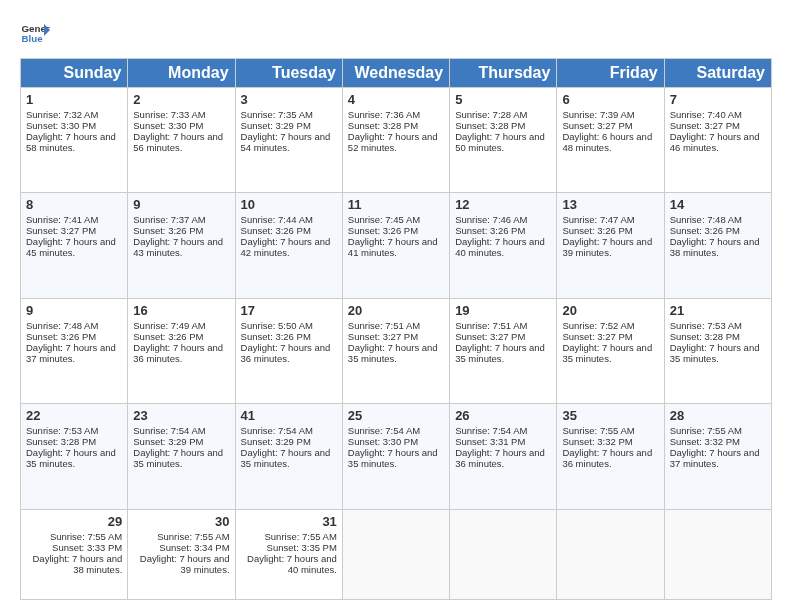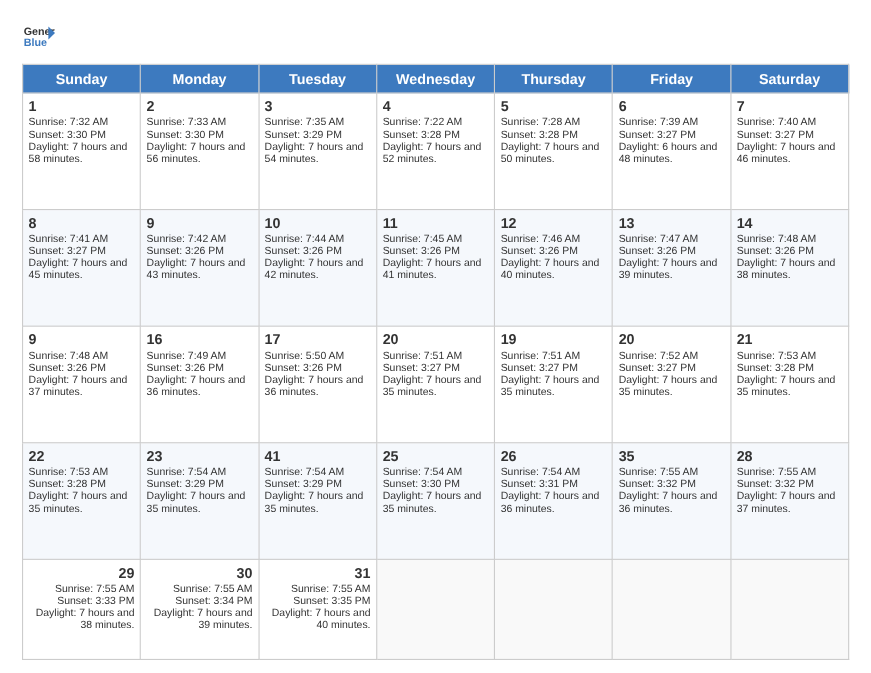--- a/index.html
+++ b/index.html
@@ -48,23 +48,23 @@
     }
     .calendar {
       flex: 1;
       border-collapse: collapse;
       width: 100%;
       table-layout: fixed;
     }
     .calendar th {
       background-color: #3d7abf;
       color: #fff;
-      font-size: 13px;
+      font-size: 16px;
       font-weight: bold;
-      text-align: center;
+      text-align: right;
       padding: 5px 6px;
       border: 1px solid #ccc;
     }
     .calendar td {
       border: 1px solid #ccc;
       vertical-align: top;
       padding: 4px 5px;
       font-size: 9.5px;
       color: #333;
       background: #fff;
@@ -115,28 +115,28 @@
           <th>Thursday</th>
           <th>Friday</th>
           <th>Saturday</th>
         </tr>
     </thead>
     <tbody id="cal-body">
     <tr>
           <td><span class="day-num">1</span><span>Sunrise: 7:32 AM</span><br><span>Sunset: 3:30 PM</span><br><span>Daylight: 7 hours and 58 minutes.</span></td>
           <td><span class="day-num">2</span><span>Sunrise: 7:33 AM</span><br><span>Sunset: 3:30 PM</span><br><span>Daylight: 7 hours and 56 minutes.</span></td>
           <td><span class="day-num">3</span><span>Sunrise: 7:35 AM</span><br><span>Sunset: 3:29 PM</span><br><span>Daylight: 7 hours and 54 minutes.</span></td>
-          <td><span class="day-num">4</span><span>Sunrise: 7:22 AM</span><br><span>Sunset: 3:28 PM</span><br><span>Daylight: 7 hours and 52 minutes.</span></td>
+          <td><span class="day-num">4</span><span>Sunrise: 7:36 AM</span><br><span>Sunset: 3:28 PM</span><br><span>Daylight: 7 hours and 52 minutes.</span></td>
           <td><span class="day-num">5</span><span>Sunrise: 7:28 AM</span><br><span>Sunset: 3:28 PM</span><br><span>Daylight: 7 hours and 50 minutes.</span></td>
           <td><span class="day-num">6</span><span>Sunrise: 7:39 AM</span><br><span>Sunset: 3:27 PM</span><br><span>Daylight: 6 hours and 48 minutes.</span></td>
           <td><span class="day-num">7</span><span>Sunrise: 7:40 AM</span><br><span>Sunset: 3:27 PM</span><br><span>Daylight: 7 hours and 46 minutes.</span></td>
         </tr>
         <tr>
           <td><span class="day-num">8</span><span>Sunrise: 7:41 AM</span><br><span>Sunset: 3:27 PM</span><br><span>Daylight: 7 hours and 45 minutes.</span></td>
-          <td><span class="day-num">9</span><span>Sunrise: 7:42 AM</span><br><span>Sunset: 3:26 PM</span><br><span>Daylight: 7 hours and 43 minutes.</span></td>
+          <td><span class="day-num">9</span><span>Sunrise: 7:37 AM</span><br><span>Sunset: 3:26 PM</span><br><span>Daylight: 7 hours and 43 minutes.</span></td>
           <td><span class="day-num">10</span><span>Sunrise: 7:44 AM</span><br><span>Sunset: 3:26 PM</span><br><span>Daylight: 7 hours and 42 minutes.</span></td>
           <td><span class="day-num">11</span><span>Sunrise: 7:45 AM</span><br><span>Sunset: 3:26 PM</span><br><span>Daylight: 7 hours and 41 minutes.</span></td>
           <td><span class="day-num">12</span><span>Sunrise: 7:46 AM</span><br><span>Sunset: 3:26 PM</span><br><span>Daylight: 7 hours and 40 minutes.</span></td>
           <td><span class="day-num">13</span><span>Sunrise: 7:47 AM</span><br><span>Sunset: 3:26 PM</span><br><span>Daylight: 7 hours and 39 minutes.</span></td>
           <td><span class="day-num">14</span><span>Sunrise: 7:48 AM</span><br><span>Sunset: 3:26 PM</span><br><span>Daylight: 7 hours and 38 minutes.</span></td>
         </tr>
         <tr>
           <td><span class="day-num">9</span><span>Sunrise: 7:48 AM</span><br><span>Sunset: 3:26 PM</span><br><span>Daylight: 7 hours and 37 minutes.</span></td>
           <td><span class="day-num">16</span><span>Sunrise: 7:49 AM</span><br><span>Sunset: 3:26 PM</span><br><span>Daylight: 7 hours and 36 minutes.</span></td>
           <td><span class="day-num">17</span><span>Sunrise: 5:50 AM</span><br><span>Sunset: 3:26 PM</span><br><span>Daylight: 7 hours and 36 minutes.</span></td>

